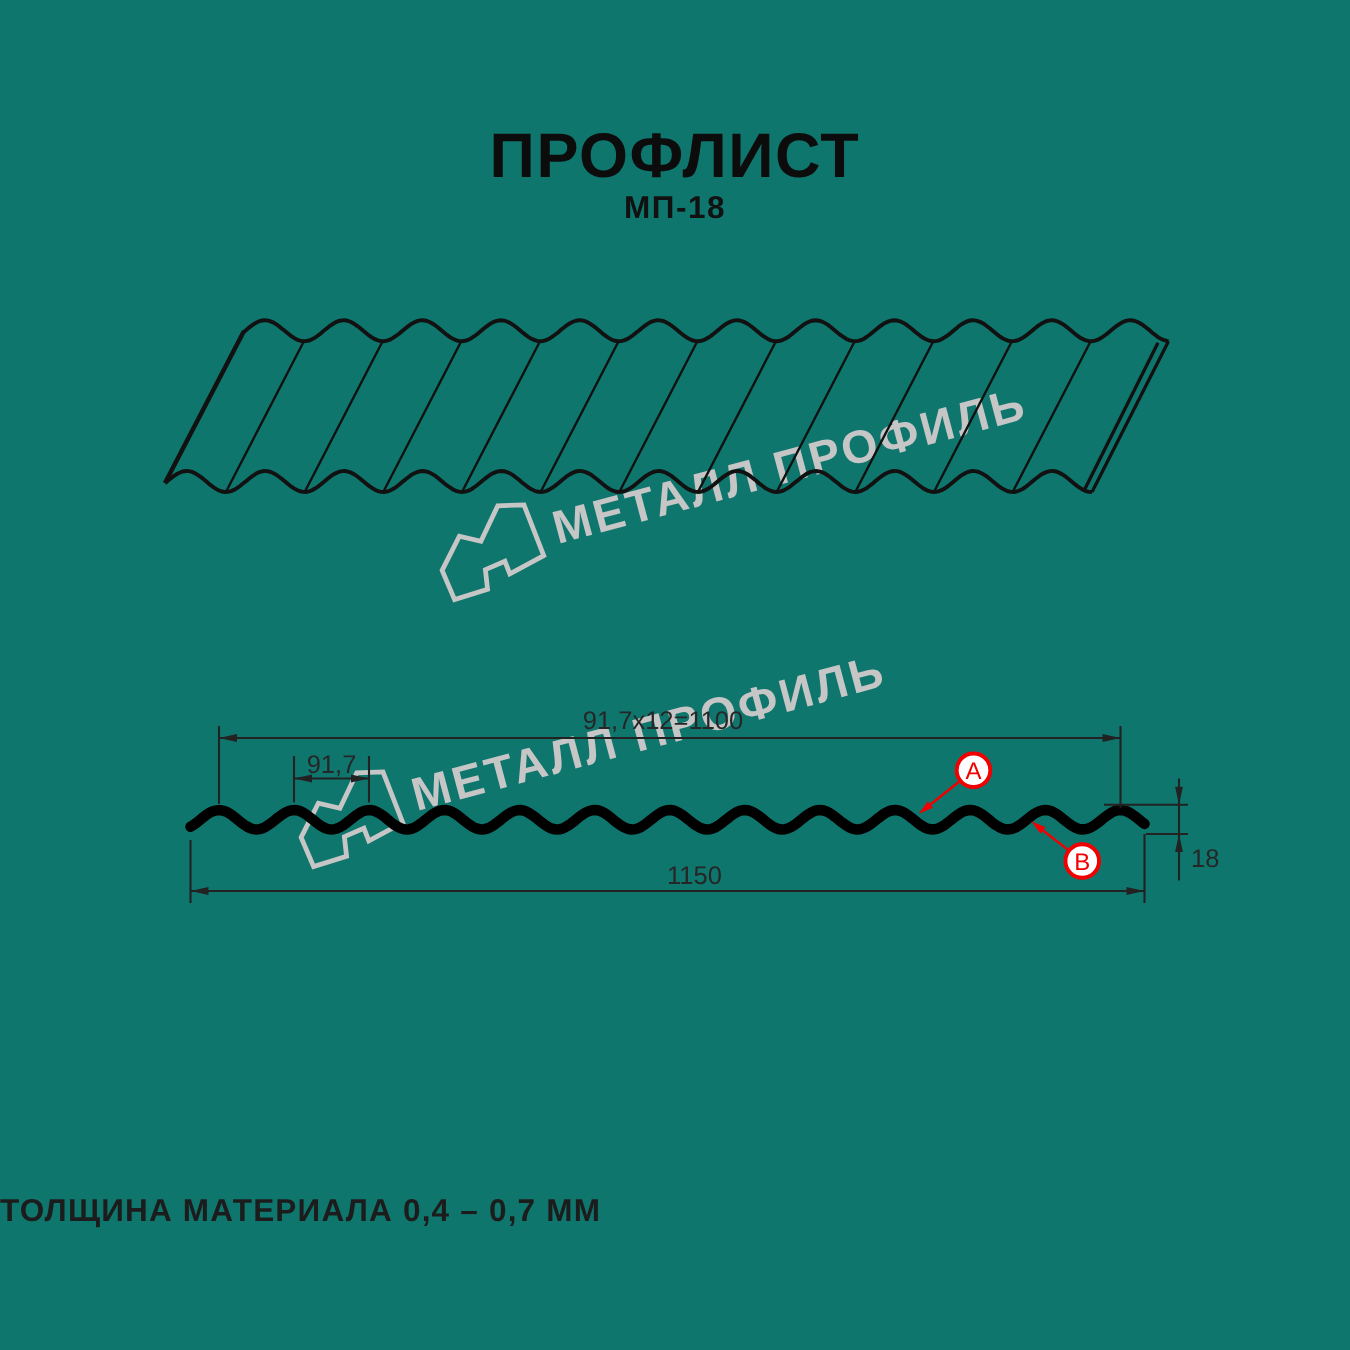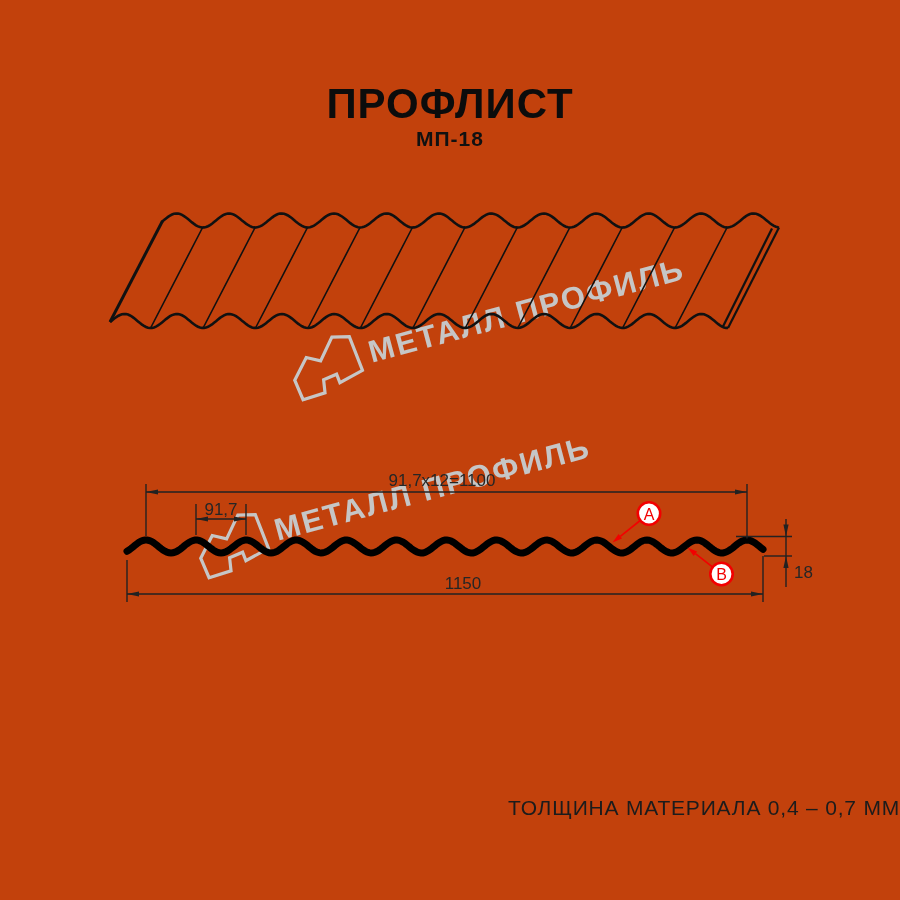--- a/index.html
+++ b/index.html
@@ -1,24 +1,24 @@
 <!DOCTYPE html>
 <html style="--accent: #f20000; --wm: #c6c6c6;"><head>
 <meta charset="utf-8">
 <style>
   html,body{margin:0;padding:0;background:#fff;}
-  #stage{position:relative;width:900px;height:900px;background:#c2410c;overflow:hidden;
+  #stage{position:relative;width:900px;height:900px;background:#0f766e;overflow:hidden;
          font-family:"Liberation Sans",sans-serif;}
 
   .title{position:absolute;top:80px;left:0;width:900px;text-align:center;
          font-size:42px;font-weight:700;letter-spacing:1px;color:#0c0c0c;}
   .subtitle{position:absolute;top:127px;left:0;width:900px;text-align:center;
          font-size:21px;font-weight:700;letter-spacing:1px;color:#111;}
-  .footer{position:absolute;top:796px;left:0;width:900px;text-align:right;
-         font-size:21px;font-weight:400;letter-spacing:0.8px;color:#1c1c1c;}
+  .footer{position:absolute;top:796px;left:0;width:900px;text-align:left;
+         font-size:21px;font-weight:700;letter-spacing:0.8px;color:#1c1c1c;}
 
   .watermark{position:absolute;display:flex;align-items:center;gap:9px;
          transform:rotate(-15deg);transform-origin:0 50%;white-space:nowrap;
          font-weight:700;font-size:31px;letter-spacing:2px;color:var(--wm,#c6c6c6);
          z-index:1;}
   .wm1{left:291px;top:344px;}
   .wm2{left:197px;top:522px;}
   .wm-logo{width:72px;height:60px;flex:0 0 auto;}
   .wm-logo polygon{fill:none;stroke:var(--wm,#c6c6c6);stroke-width:3.2;stroke-linejoin:miter;}
 

